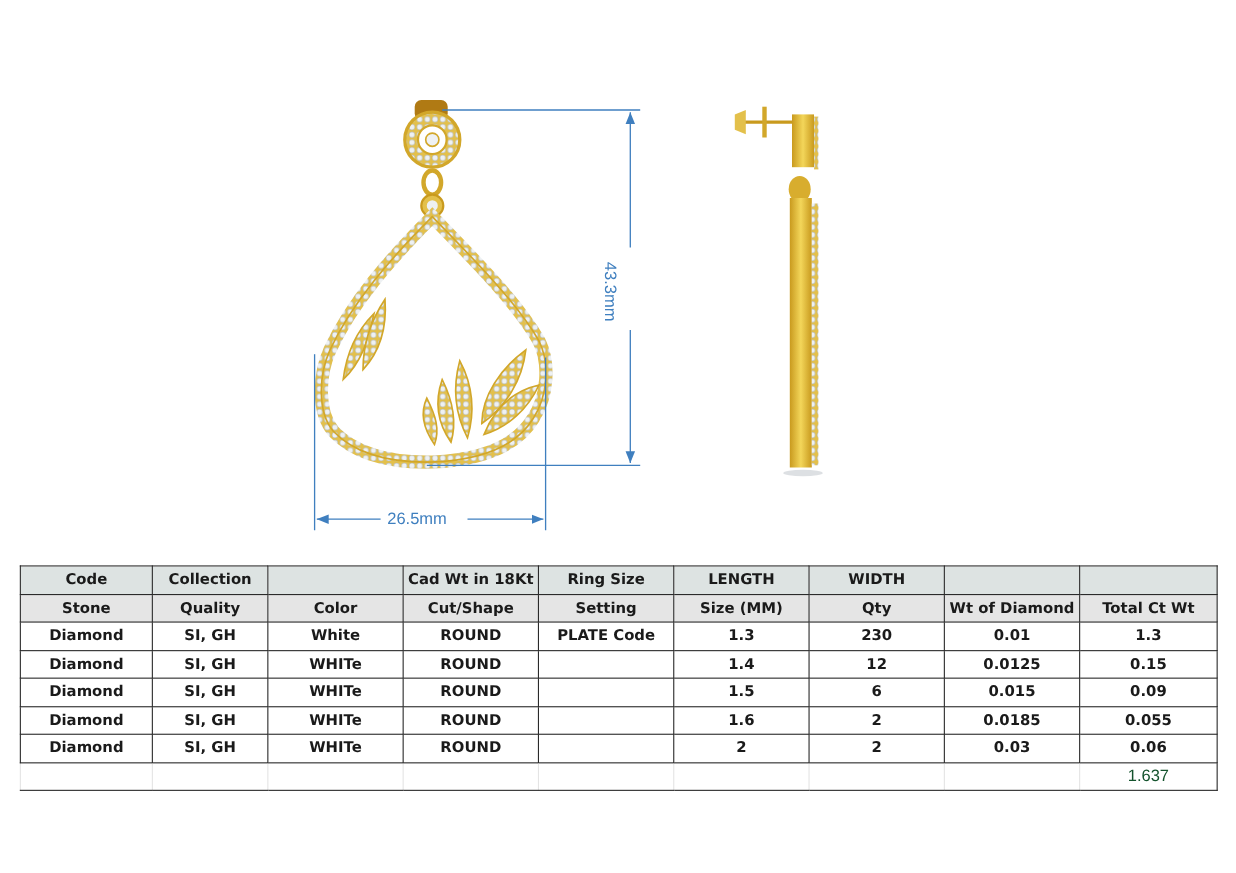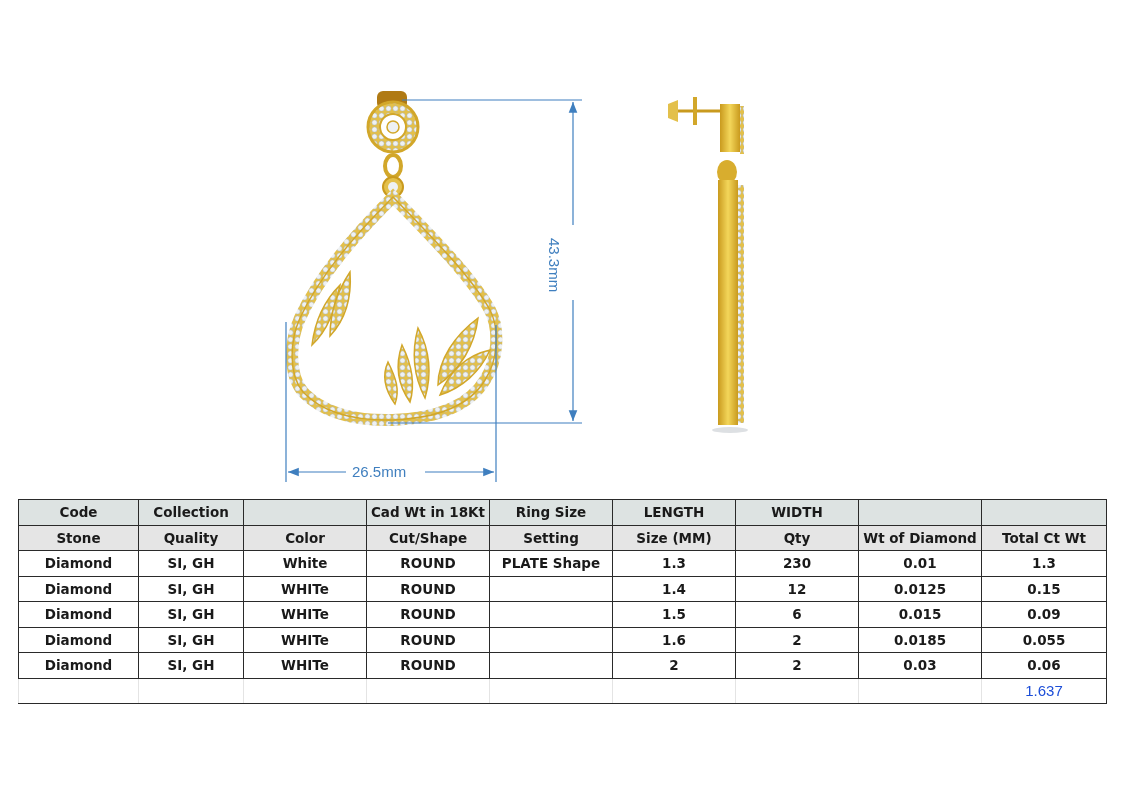--- a/index.html
+++ b/index.html
@@ -1,25 +1,25 @@
 <!DOCTYPE html>
 <html><head>
 <meta charset="utf-8">
 <style>
   html, body { margin:0; padding:0; background:#ffffff; }
   body { width:1124px; height:794px; position:relative; overflow:hidden; font-family:"Liberation Sans", sans-serif; }
   .drawing { position:absolute; left:0; top:0; width:1124px; height:495px; }
   .dim-label { position:absolute; color:#3f7fbf; font-family:"Liberation Sans", sans-serif; font-size:15px; }
   .dim-width { left:352px; top:463px; }
   .dim-height { left:563px; top:238px; transform:rotate(90deg); transform-origin:left top; }
-  table.spec { position:absolute; left:18px; top:499px; border-collapse:collapse; table-layout:fixed; width:1088px; font-family:"DejaVu Sans", sans-serif; font-size:13.5px; font-weight:bold; color:#1a1a1a; }
+  table.spec { position:absolute; left:18px; top:514px; border-collapse:collapse; table-layout:fixed; width:1088px; font-family:"DejaVu Sans", sans-serif; font-size:13.5px; font-weight:bold; color:#1a1a1a; }
   table.spec td { border:1.5px solid #2a2a2a; height:24.5px; text-align:center; padding:0; white-space:nowrap; overflow:hidden; }
   tr.hdr-grey td { background:#dde3e2; }
   tr.hdr-yellow td { background:#e5e5e5; }
-  tr.total td { border-left:1px solid #e4e4e4; border-right:1px solid #e4e4e4; border-bottom:1.5px solid #2a2a2a; font-weight:normal; font-family:"Liberation Sans", sans-serif; font-size:15px; color:#1d4ed8; }
+  tr.total td { border-left:1px solid #e4e4e4; border-right:1px solid #e4e4e4; border-bottom:1.5px solid #2a2a2a; font-weight:normal; font-family:"Liberation Sans", sans-serif; font-size:15px; color:#14532d; }
   tr.total td:last-child { border-right:1.5px solid #2a2a2a; }
   tr.total td.total-val { border-top:1.5px solid #2a2a2a; border-left:1.5px solid #2a2a2a; }
 </style>
 </head>
 <body>
 
 <div class="drawing">
   <svg width="1124" height="495" viewBox="0 0 1124 495">
     <defs>
       <linearGradient id="gold" x1="0" y1="0" x2="1" y2="0">
@@ -117,21 +117,21 @@
     <td>Size (MM)</td>
     <td>Qty</td>
     <td>Wt of Diamond</td>
     <td>Total Ct Wt</td>
   </tr>
   <tr>
     <td>Diamond</td>
     <td>SI, GH</td>
     <td>White</td>
     <td>ROUND</td>
-    <td>PLATE Shape</td>
+    <td>PLATE Code</td>
     <td>1.3</td>
     <td>230</td>
     <td>0.01</td>
     <td>1.3</td>
   </tr>
   <tr>
     <td>Diamond</td>
     <td>SI, GH</td>
     <td>WHITe</td>
     <td>ROUND</td>

